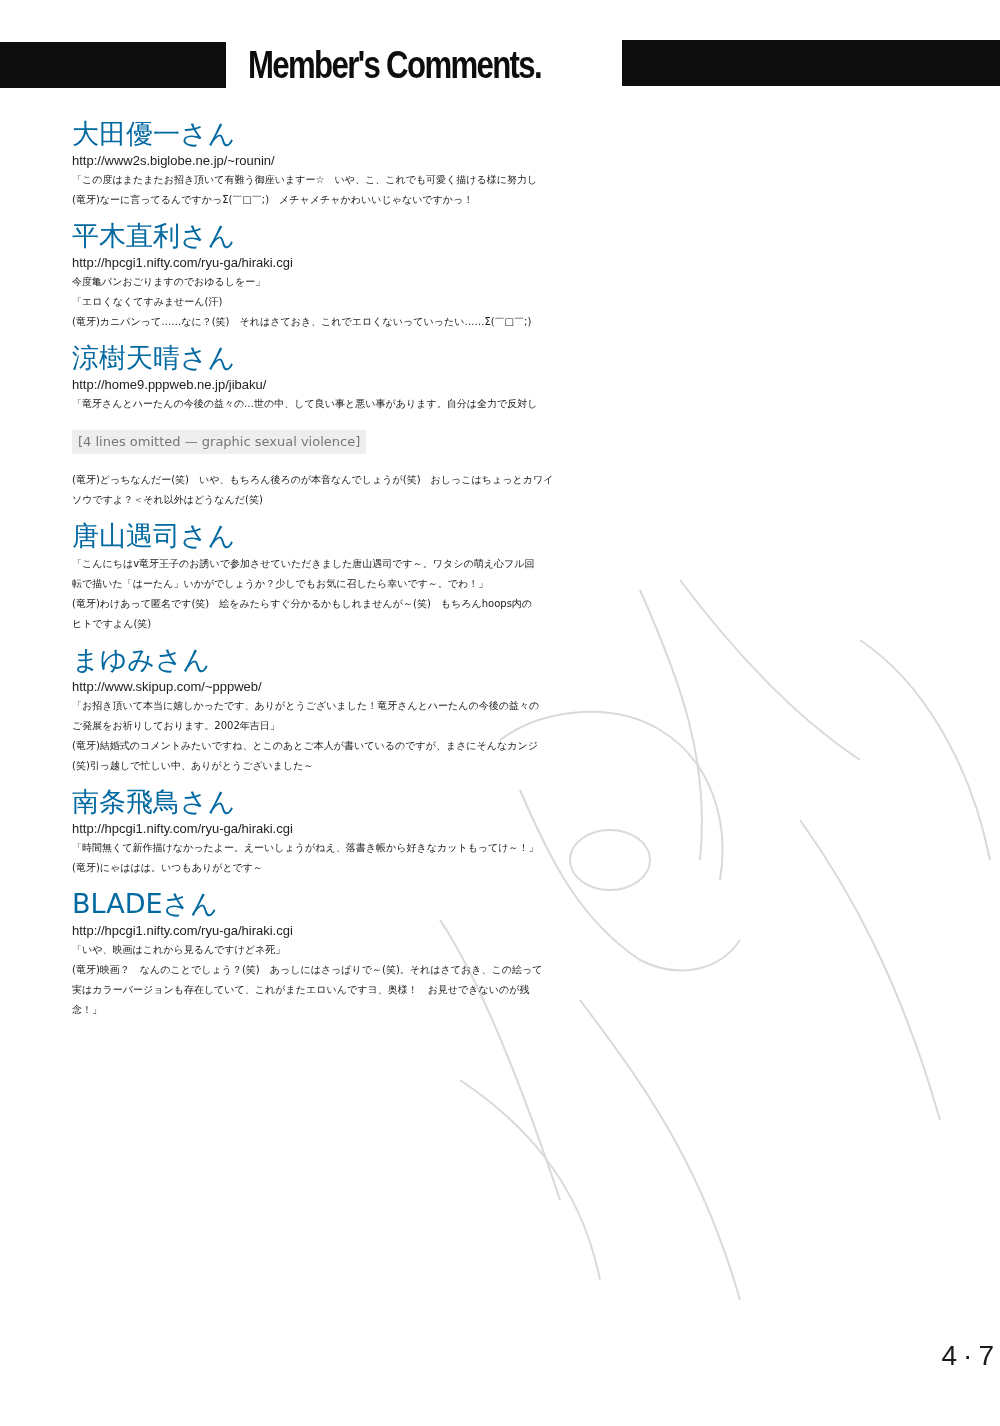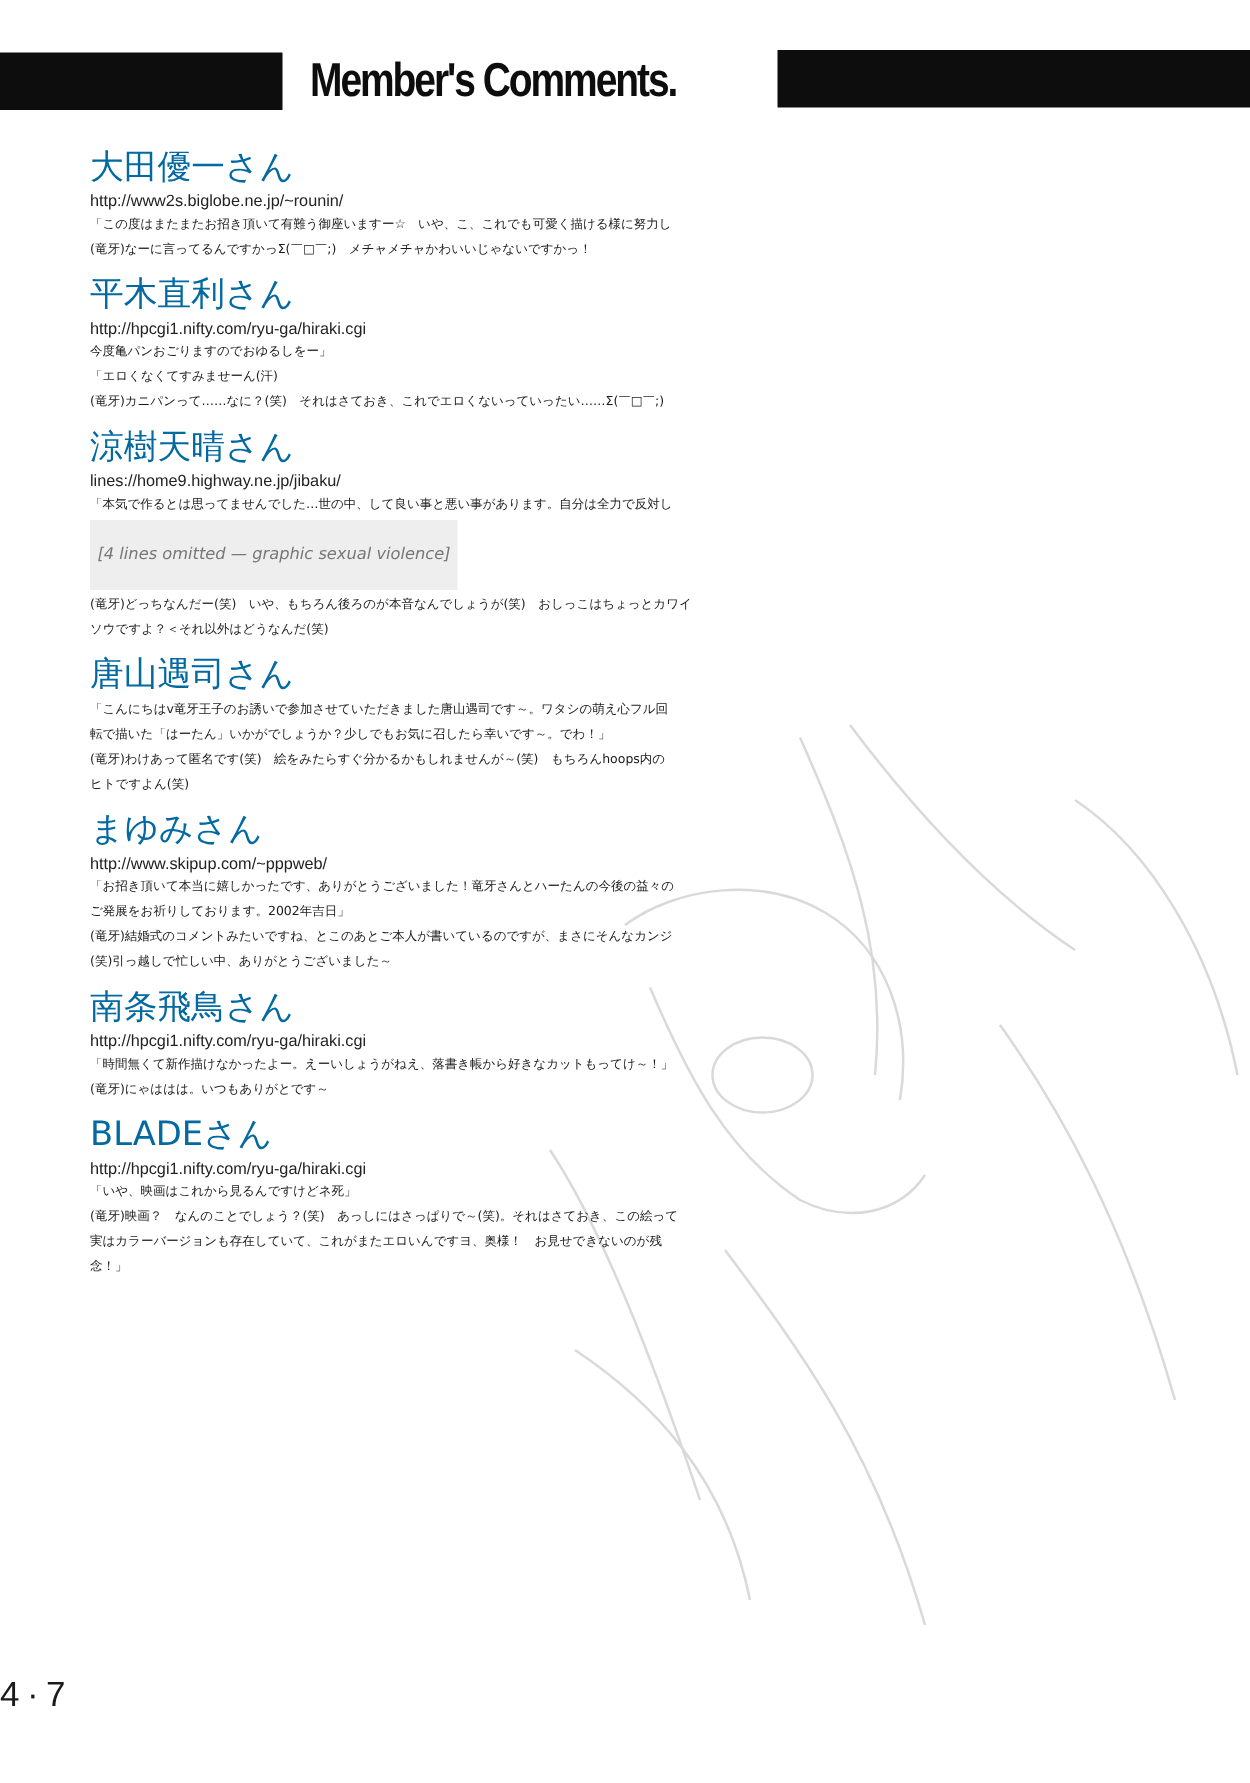--- a/index.html
+++ b/index.html
@@ -10,23 +10,23 @@
     .bar-left { position: absolute; left: 0; top: 2px; width: 226px; height: 46px; background: #0d0d0d; }
     .bar-right { position: absolute; left: 622px; top: 0; width: 378px; height: 46px; background: #0d0d0d; }
     .title { position: absolute; left: 248px; top: 0; width: 350px; height: 50px; font-family: "Liberation Sans", sans-serif;
              font-weight: bold; font-size: 38px; letter-spacing: -2px; transform: scaleX(0.82); transform-origin: left center;
              line-height: 50px; color: #0d0d0d; white-space: nowrap; }
     .entries { position: absolute; left: 72px; top: 116px; width: 760px; }
     .entry { margin-bottom: 8px; }
     .name { font-size: 27px; line-height: 36px; color: #0369a1; }
     .url { font-family: "Liberation Sans", sans-serif; font-size: 13px; line-height: 18px; color: #222; }
     .line { font-size: 10px; line-height: 20px; white-space: nowrap; color: #1a1a1a; }
-    .redacted { font-size: 13px; line-height: 20px; color: #777; font-style: italic; background: #eeeeee;
-                padding: 18px 6px; display: inline-block; margin: 2px 0; }
-    .page-number { position: absolute; left: 0; width: 1000px; top: 1340px; text-align: left;
+    .redacted { font-size: 13px; line-height: 20px; color: #777; background: #eeeeee;
+                padding: 2px 6px; display: inline-block; margin: 16px 0; }
+    .page-number { position: absolute; left: 0; width: 1000px; top: 1340px; text-align: right;
                    font-family: "Liberation Sans", sans-serif; font-size: 28px; color: #1a1a1a; letter-spacing: 6px; }
   </style>
 </head>
 <body>
 
 <svg class="bg-sketch" viewBox="0 0 620 760" xmlns="http://www.w3.org/2000/svg">
   <g fill="none" stroke="#333" stroke-width="2">
     <path d="M260 30 C 300 120, 330 200, 320 300"></path>
     <path d="M300 20 C 360 100, 420 160, 480 200"></path>
     <path d="M120 180 C 160 150, 230 140, 280 170 C 330 200, 350 260, 340 320"></path>
@@ -58,22 +58,22 @@
   <div class="entry">
     <div class="name">平木直利さん</div>
     <div class="url">http://hpcgi1.nifty.com/ryu-ga/hiraki.cgi</div>
     <div class="line">今度亀パンおごりますのでおゆるしをー」</div>
     <div class="line">「エロくなくてすみませーん(汗)</div>
     <div class="line">(竜牙)カニパンって……なに？(笑)　それはさておき、これでエロくないっていったい……Σ(￣□￣;)</div>
   </div>
 
   <div class="entry">
     <div class="name">涼樹天晴さん</div>
-    <div class="url">lines://home9.highway.ne.jp/jibaku/</div>
-    <div class="line">「本気で作るとは思ってませんでした…世の中、して良い事と悪い事があります。自分は全力で反対し</div>
+    <div class="url">http://home9.pppweb.ne.jp/jibaku/</div>
+    <div class="line">「竜牙さんとハーたんの今後の益々の…世の中、して良い事と悪い事があります。自分は全力で反対し</div>
     <div class="redacted">[4 lines omitted — graphic sexual violence]</div>
     <div class="line">(竜牙)どっちなんだー(笑)　いや、もちろん後ろのが本音なんでしょうが(笑)　おしっこはちょっとカワイ</div>
     <div class="line">ソウですよ？＜それ以外はどうなんだ(笑)</div>
   </div>
 
   <div class="entry">
     <div class="name">唐山遇司さん</div>
     <div class="line">「こんにちはv竜牙王子のお誘いで参加させていただきました唐山遇司です～。ワタシの萌え心フル回</div>
     <div class="line">転で描いた「はーたん」いかがでしょうか？少しでもお気に召したら幸いです～。でわ！」</div>
     <div class="line">(竜牙)わけあって匿名です(笑)　絵をみたらすぐ分かるかもしれませんが～(笑)　もちろんhoops内の</div>

